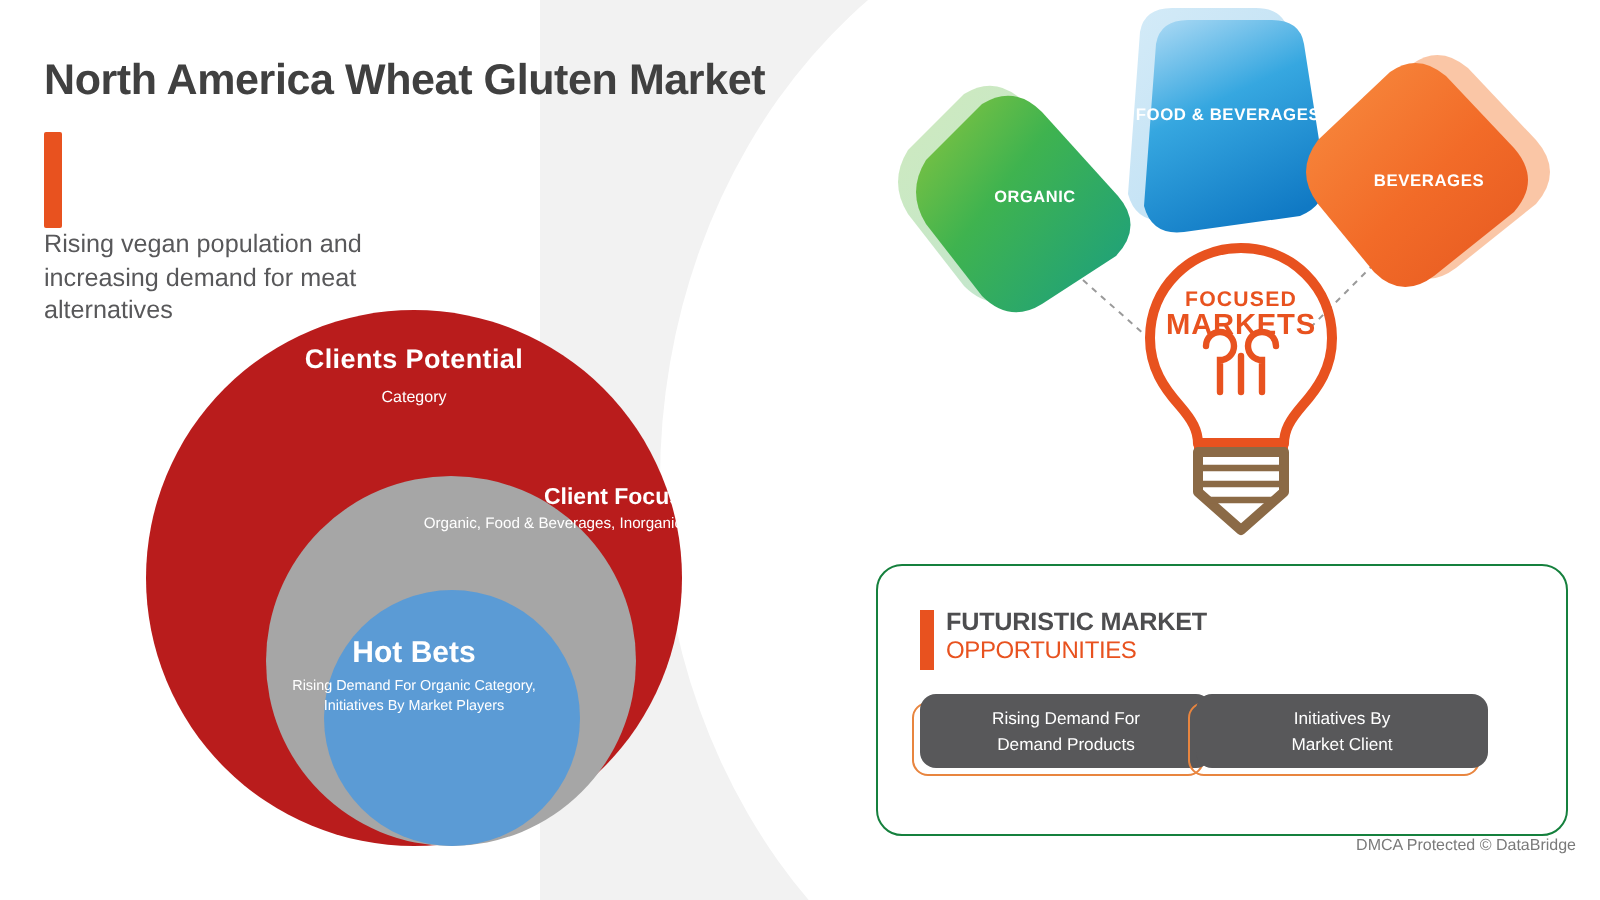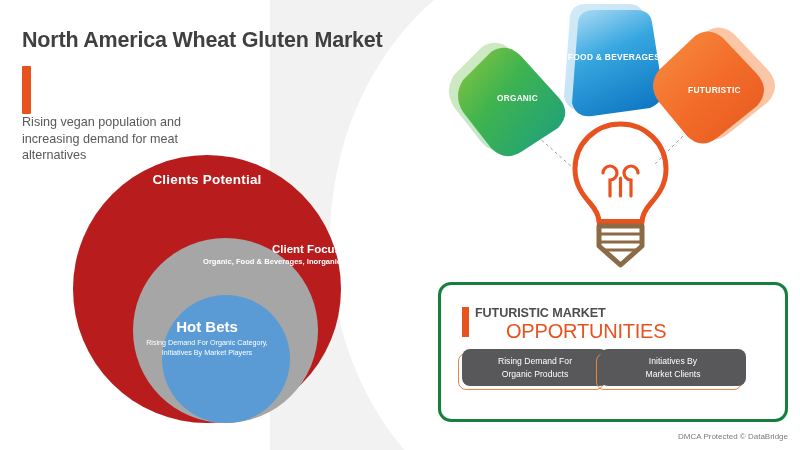--- a/index.html
+++ b/index.html
@@ -56,21 +56,21 @@
   }
   .c-inner{
     position:absolute;left:89px;top:140px;width:128px;height:128px;border-radius:50%;
     background:#5b9bd5;
   }
   .c-label{position:absolute;width:100%;text-align:center;color:#ffffff;}
   .c-outer .c-lab1{top:17px;font-size:13.5px;font-weight:bold;letter-spacing:.2px;}
   .c-outer .c-lab2{top:39px;font-size:8px;}
   .c-mid-labels{position:absolute;left:0;top:88px;width:268px;text-align:right;color:#fff;}
   .c-mid-labels .m1{font-size:11.5px;font-weight:bold;}
-  .c-mid-labels .m2{font-size:7.6px;margin-top:2px;font-weight:bold;}
+  .c-mid-labels .m2{font-size:7.6px;margin-top:2px;}
   .c-in-labels{position:absolute;left:0;top:163px;width:268px;text-align:center;color:#fff;}
   .c-in-labels .i1{font-size:15px;font-weight:bold;}
   .c-in-labels .i2{font-size:7.2px;margin-top:3px;line-height:1.32;}
 
   
   .shields{position:absolute;left:455px;top:8px;width:340px;height:150px;z-index:5;}
   .shield{position:absolute;}
   .shield svg{display:block;overflow:visible;}
   .shield-label{
     position:absolute;color:#ffffff;font-weight:bold;text-align:center;
@@ -87,43 +87,43 @@
   .bulb{position:absolute;left:548px;top:118px;width:145px;height:155px;z-index:5;}
   .bulb svg{display:block;}
   .bulb-text{position:absolute;left:0;top:26px;width:145px;text-align:center;color:#e8521f;}
   .bulb-text .t1{font-size:10.6px;font-weight:bold;letter-spacing:.6px;}
   .bulb-text .t2{font-size:14.6px;font-weight:bold;letter-spacing:.4px;margin-top:-1px;}
   .connector{position:absolute;left:455px;top:8px;width:340px;height:270px;z-index:4;pointer-events:none;}
 
   
   .opp-panel{
     position:absolute;left:438px;top:282px;width:344px;height:134px;z-index:5;
-    border:3px solid #15803d;border-radius:13px;background:transparent;
+    border:1px solid #15803d;border-radius:13px;background:transparent;
   }
   .opp-head{position:absolute;left:21px;top:22px;display:flex;align-items:flex-start;}
   .opp-bar{width:7px;height:30px;background:#e8521f;margin-right:6px;flex:0 0 auto;}
   .opp-l1{font-size:12.6px;font-weight:bold;color:#4d4d4f;letter-spacing:-0.1px;line-height:1.05;}
-  .opp-l2{font-size:20px;color:#e8521f;letter-spacing:-0.2px;line-height:1.05;margin-top:1px;margin-left:31px;}
+  .opp-l2{font-size:12px;color:#e8521f;letter-spacing:-0.2px;line-height:1.05;margin-top:1px;}
 
   .opp-cards{position:absolute;left:21px;top:64px;display:flex;gap:22px;}
   .opp-card-wrap{position:relative;width:116px;height:37px;}
   .opp-card-ghost{
     position:absolute;left:-4px;top:4px;width:146px;height:37px;
     border:1px solid #e8853f;border-radius:8px;box-sizing:border-box;
   }
   .opp-card{
     position:absolute;left:0;top:0;width:146px;height:37px;box-sizing:border-box;
     background:#58585a;border-radius:8px;
     display:flex;align-items:center;justify-content:center;text-align:center;
     color:#ffffff;font-size:8.6px;line-height:1.4;
   }
 
   
   .footer{
-    position:absolute;right:12px;bottom:9px;z-index:6;
+    position:absolute;right:12px;bottom:23px;z-index:6;
     font-size:8px;color:#7a7a7a;text-align:center;
   }
 </style>
 </head>
 <body>
 
 <div id="slide">
 
   <div class="bg-band"></div>
   <div class="bg-band2"></div>
@@ -133,20 +133,21 @@
 
   <div class="sub-wrap">
     <div class="sub-bar"></div>
     <div class="sub-text">Rising vegan population and increasing demand for meat alternatives</div>
   </div>
 
   <div class="circles">
 
     <div class="c-outer">
       <div class="c-label c-lab1">Clients Potential</div>
+      <div class="c-label c-lab2">Category</div>
     </div>
 
     <div class="c-mid"></div>
     <div class="c-inner"></div>
 
     <div class="c-mid-labels">
       <div class="m1">Client Focus</div>
       <div class="m2">Organic, Food &amp; Beverages, Inorganic</div>
     </div>
 
@@ -209,69 +210,73 @@
         <defs>
           <linearGradient id="gOrange" x1="10%" y1="10%" x2="90%" y2="90%">
             <stop offset="0%" stop-color="#F7873C"></stop>
             <stop offset="55%" stop-color="#F26B28"></stop>
             <stop offset="100%" stop-color="#E85C22"></stop>
           </linearGradient>
         </defs>
         <path d="M48 6 Q62 -4 76 8 L110 44 Q124 60 110 76 L70 108 Q54 120 40 106 L12 72 Q0 56 12 40 Z" fill="#F9BC96" opacity="0.85" transform="translate(11,-4)"></path>
         <path d="M48 6 Q62 -4 76 8 L110 44 Q124 60 110 76 L70 108 Q54 120 40 106 L12 72 Q0 56 12 40 Z" fill="url(#gOrange)"></path>
       </svg>
-      <div class="shield-label">FUTURISTIC</div>
+      <div class="shield-label">BEVERAGES</div>
     </div>
   </div>
 
   <div class="bulb">
     <svg width="145" height="155" viewBox="0 0 145 155">
 
       <path d="M72.5 6 C47 6 27 26 27 51 C27 66 34 76 42 85 C48 92 51 97 51 104 L94 104 C94 97 97 92 103 85 C111 76 118 66 118 51 C118 26 98 6 72.5 6 Z" fill="none" stroke="#E8521F" stroke-width="5" stroke-linejoin="round"></path>
 
       <path d="M62 78 L62 62 a7 7 0 1 0 -7 -7" fill="none" stroke="#E8521F" stroke-width="3.2" stroke-linecap="round"></path>
       <path d="M83 78 L83 62 a7 7 0 1 1 7 -7" fill="none" stroke="#E8521F" stroke-width="3.2" stroke-linecap="round"></path>
       <path d="M72.5 78 L72.5 60" fill="none" stroke="#E8521F" stroke-width="3.2" stroke-linecap="round"></path>
 
       <rect x="49" y="101" width="47" height="7" fill="#E8521F"></rect>
 
       <path d="M51 108 L94 108 L94 128 L72.5 147 L51 128 Z" fill="none" stroke="#8B6A46" stroke-width="5" stroke-linejoin="round"></path>
       <line x1="52" y1="116" x2="93" y2="116" stroke="#8B6A46" stroke-width="3.2"></line>
       <line x1="52" y1="124" x2="93" y2="124" stroke="#8B6A46" stroke-width="3.2"></line>
       <line x1="54" y1="132" x2="91" y2="132" stroke="#8B6A46" stroke-width="3.2"></line>
     </svg>
+    <div class="bulb-text">
+      <div class="t1">FOCUSED</div>
+      <div class="t2">MARKETS</div>
+    </div>
   </div>
 
   <div class="opp-panel">
     <div class="opp-head">
       <div class="opp-bar"></div>
       <div>
         <div class="opp-l1">FUTURISTIC MARKET</div>
         <div class="opp-l2">OPPORTUNITIES</div>
       </div>
     </div>
 
     <div class="opp-cards">
 
       <div class="opp-card-wrap">
         <div class="opp-card-ghost"></div>
         <div class="opp-card">
           <span>
             <span>Rising Demand For</span><br>
-            <span>Organic Products</span>
+            <span>Demand Products</span>
           </span>
         </div>
       </div>
 
       <div class="opp-card-wrap">
         <div class="opp-card-ghost"></div>
         <div class="opp-card">
           <span>
             <span>Initiatives By</span><br>
-            <span>Market Clients</span>
+            <span>Market Client</span>
           </span>
         </div>
       </div>
 
     </div>
   </div>
 
   <div class="footer">DMCA Protected © DataBridge</div>
 
 </div>

